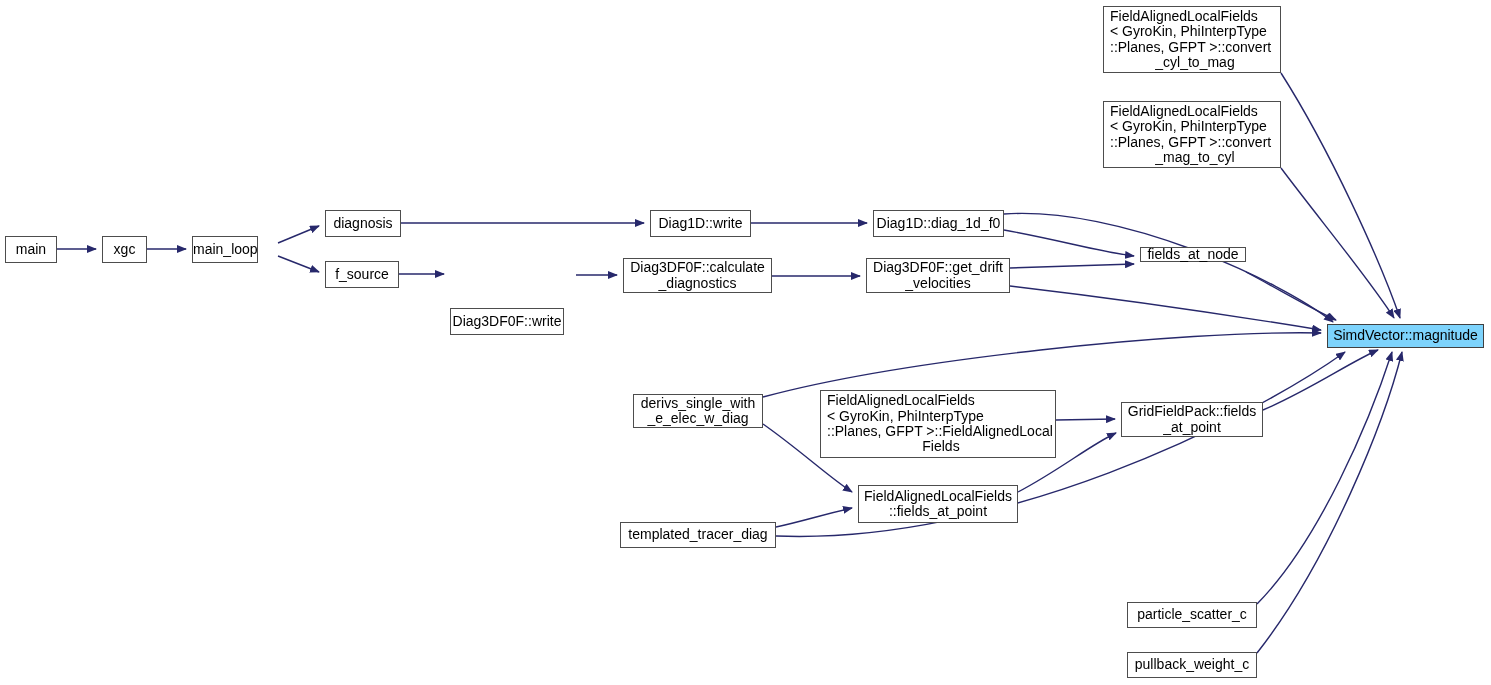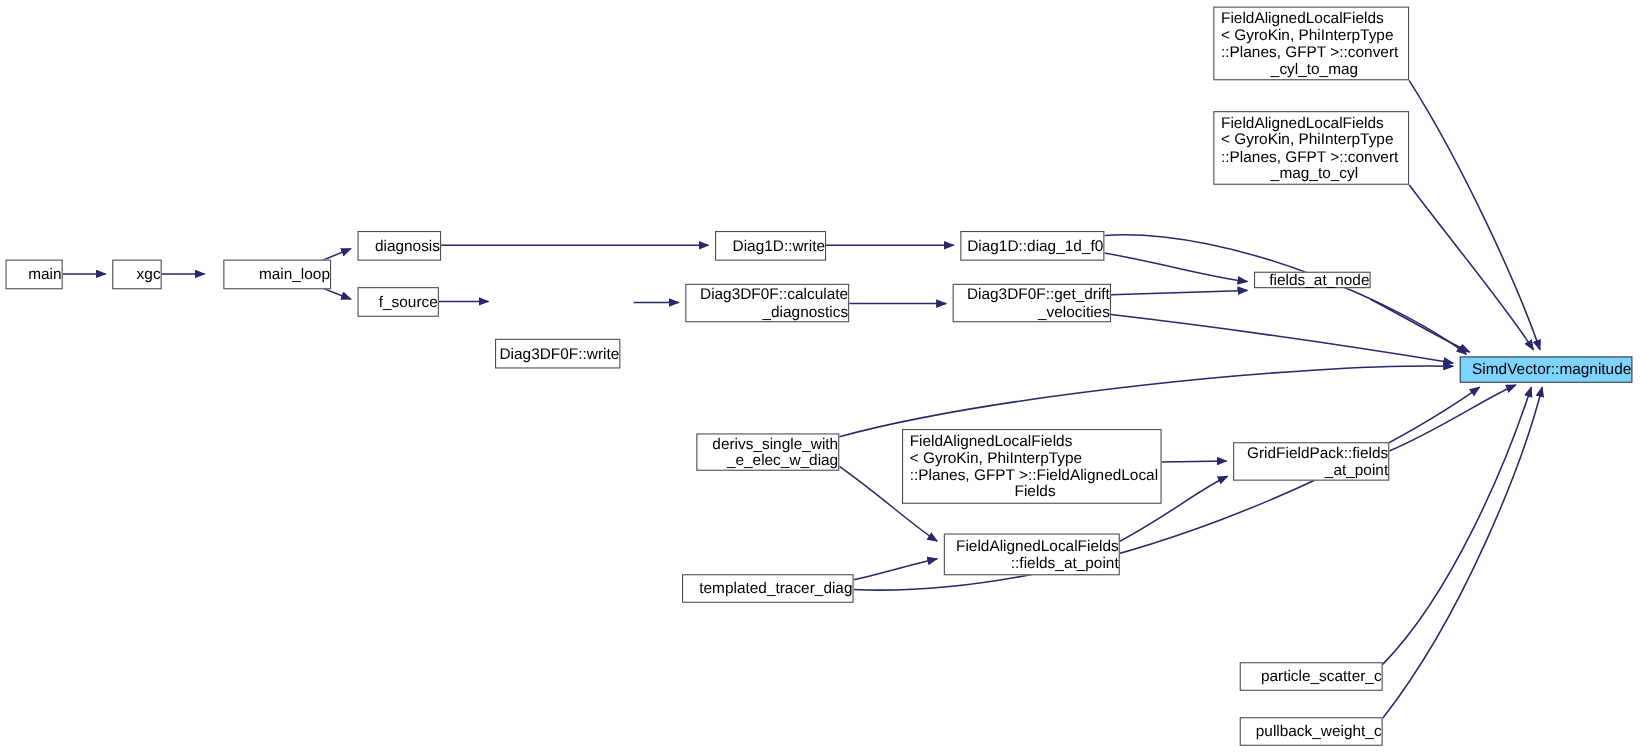--- a/index.html
+++ b/index.html
@@ -44,21 +44,20 @@
     border: 1px solid #404040;
   }
   .gnode.leftalign {
     justify-content: flex-start;
     text-align: left;
     padding-left: 6px;
   }
   .gnode .lbl {
     display: block;
     width: 100%;
-    text-align: right;
   }
   .gnode.leftalign .lbl {
     text-align: left;
   }
   .gnode.leftalign .lastline {
     display: block;
     text-align: center;
     width: 100%;
   }
 </style>
@@ -98,21 +97,21 @@
         <path d="M 776,536 C 1000,545 1250,420 1345,352" fill="none" stroke="#27286b" stroke-width="1.4" marker-end="url(#arrow)"></path>
         <path d="M 1263,410 C 1310,390 1350,362 1378,350" fill="none" stroke="#27286b" stroke-width="1.4" marker-end="url(#arrow)"></path>
         <path d="M 1257,604 C 1320,540 1370,420 1392,352" fill="none" stroke="#27286b" stroke-width="1.4" marker-end="url(#arrow)"></path>
         <path d="M 1257,653 C 1330,560 1385,420 1402,352" fill="none" stroke="#27286b" stroke-width="1.4" marker-end="url(#arrow)"></path>
       </g>
   </svg>
 
   <div id="nodes-group">
       <div class="gnode" style="left: 5px; top: 236px; width: 52px; height: 27px;"><span class="lbl">main</span></div>
       <div class="gnode" style="left: 102px; top: 236px; width: 45px; height: 27px;"><span class="lbl">xgc</span></div>
-      <div class="gnode" style="left: 192px; top: 236px; width: 98px; height: 27px; margin-left: 11px;"><span class="lbl">main_loop</span></div>
+      <div class="gnode" style="left: 192px; top: 236px; width: 66px; height: 27px;"><span class="lbl">main_loop</span></div>
       <div class="gnode" style="left: 325px; top: 210px; width: 76px; height: 27px;"><span class="lbl">diagnosis</span></div>
       <div class="gnode" style="left: 325px; top: 261px; width: 74px; height: 27px;"><span class="lbl">f_source</span></div>
       <div class="gnode" style="left: 650px; top: 210px; width: 101px; height: 27px;"><span class="lbl">Diag1D::write</span></div>
       <div class="gnode" style="left: 450px; top: 261px; width: 114px; height: 27px; margin-top: 47px;"><span class="lbl">Diag3DF0F::write</span></div>
       <div class="gnode" style="left: 623px; top: 258px; width: 149px; height: 35px;"><span class="lbl">Diag3DF0F::calculate
 _diagnostics</span></div>
       <div class="gnode" style="left: 873px; top: 210px; width: 131px; height: 27px;"><span class="lbl">Diag1D::diag_1d_f0</span></div>
       <div class="gnode" style="left: 866px; top: 258px; width: 144px; height: 35px;"><span class="lbl">Diag3DF0F::get_drift
 _velocities</span></div>
       <div class="gnode" style="left: 1140px; top: 247px; width: 106px; height: 15px;"><span class="lbl">fields_at_node</span></div>

